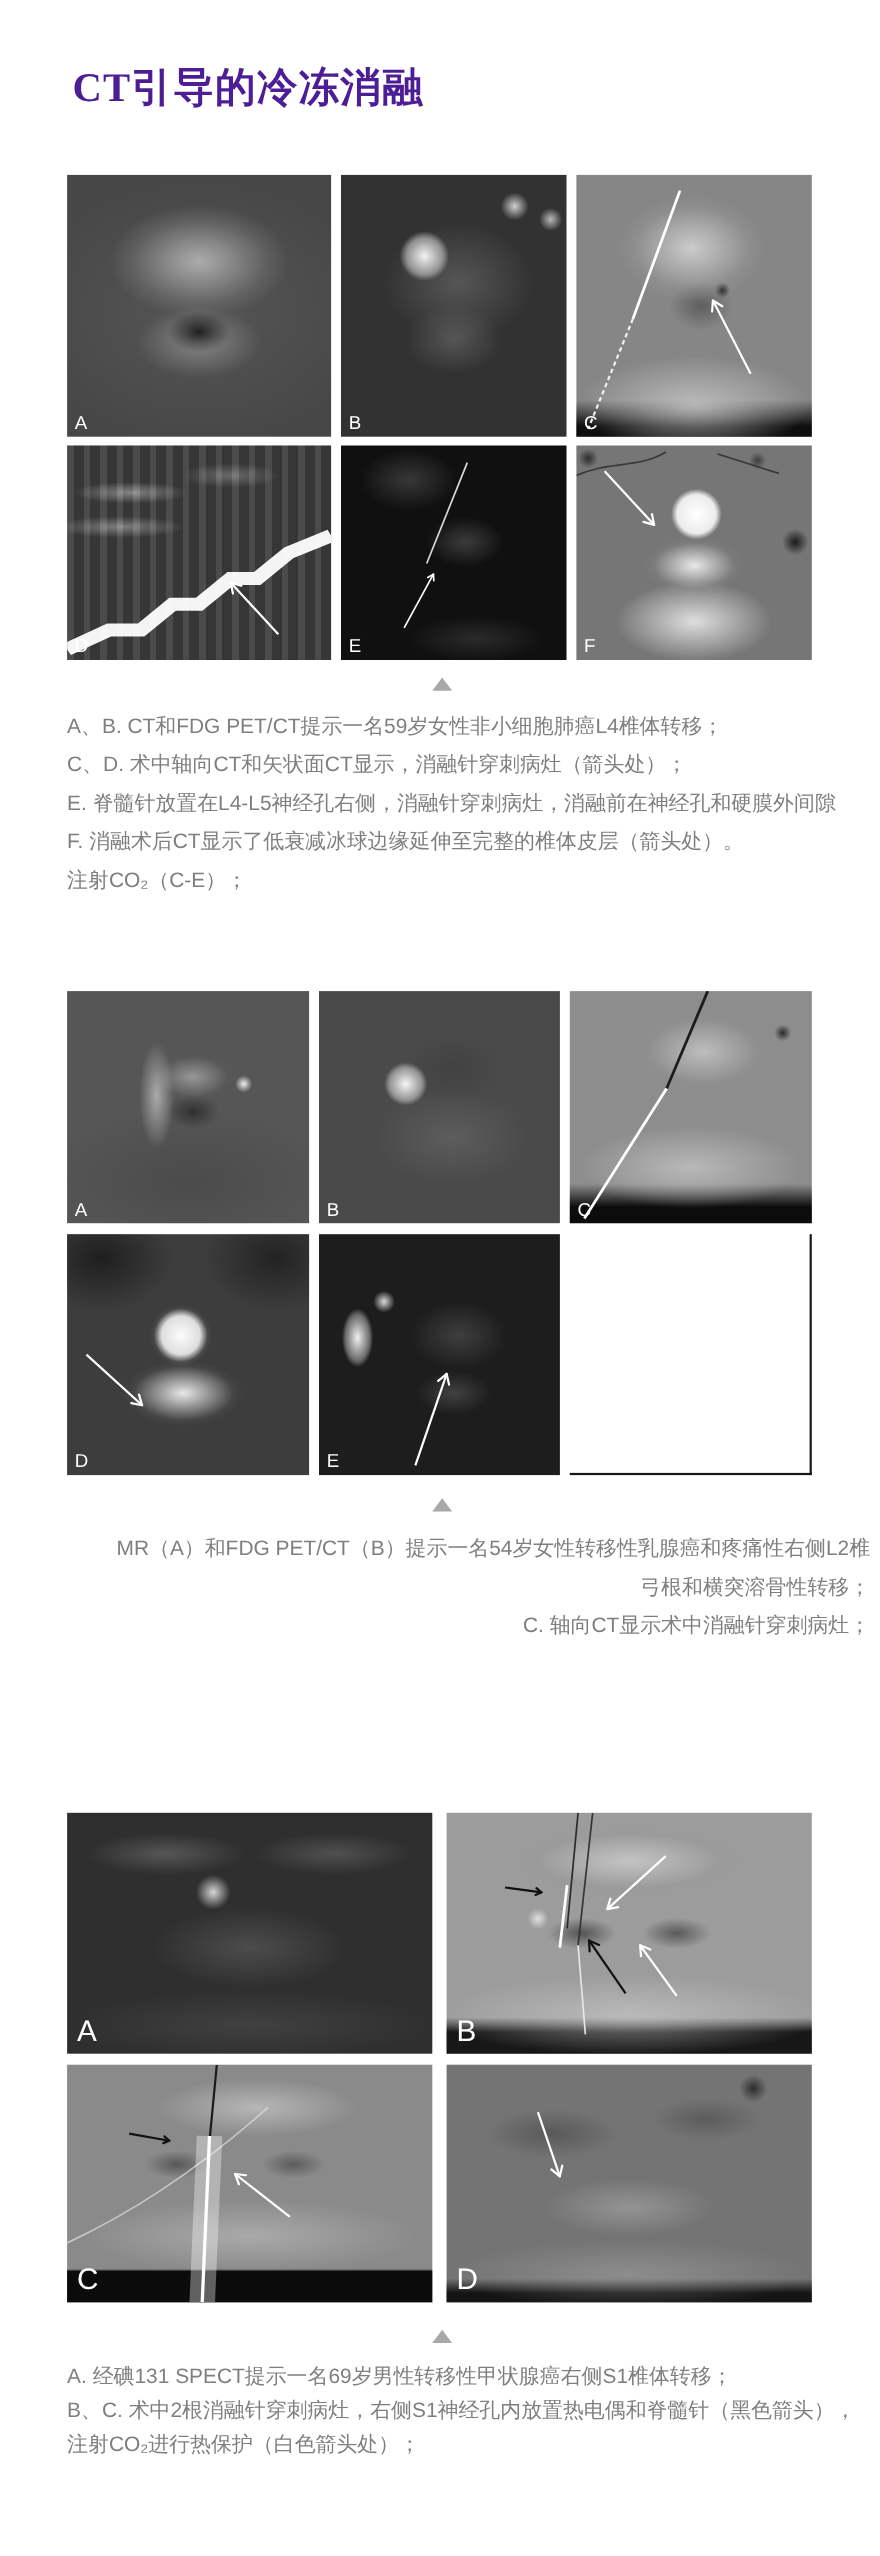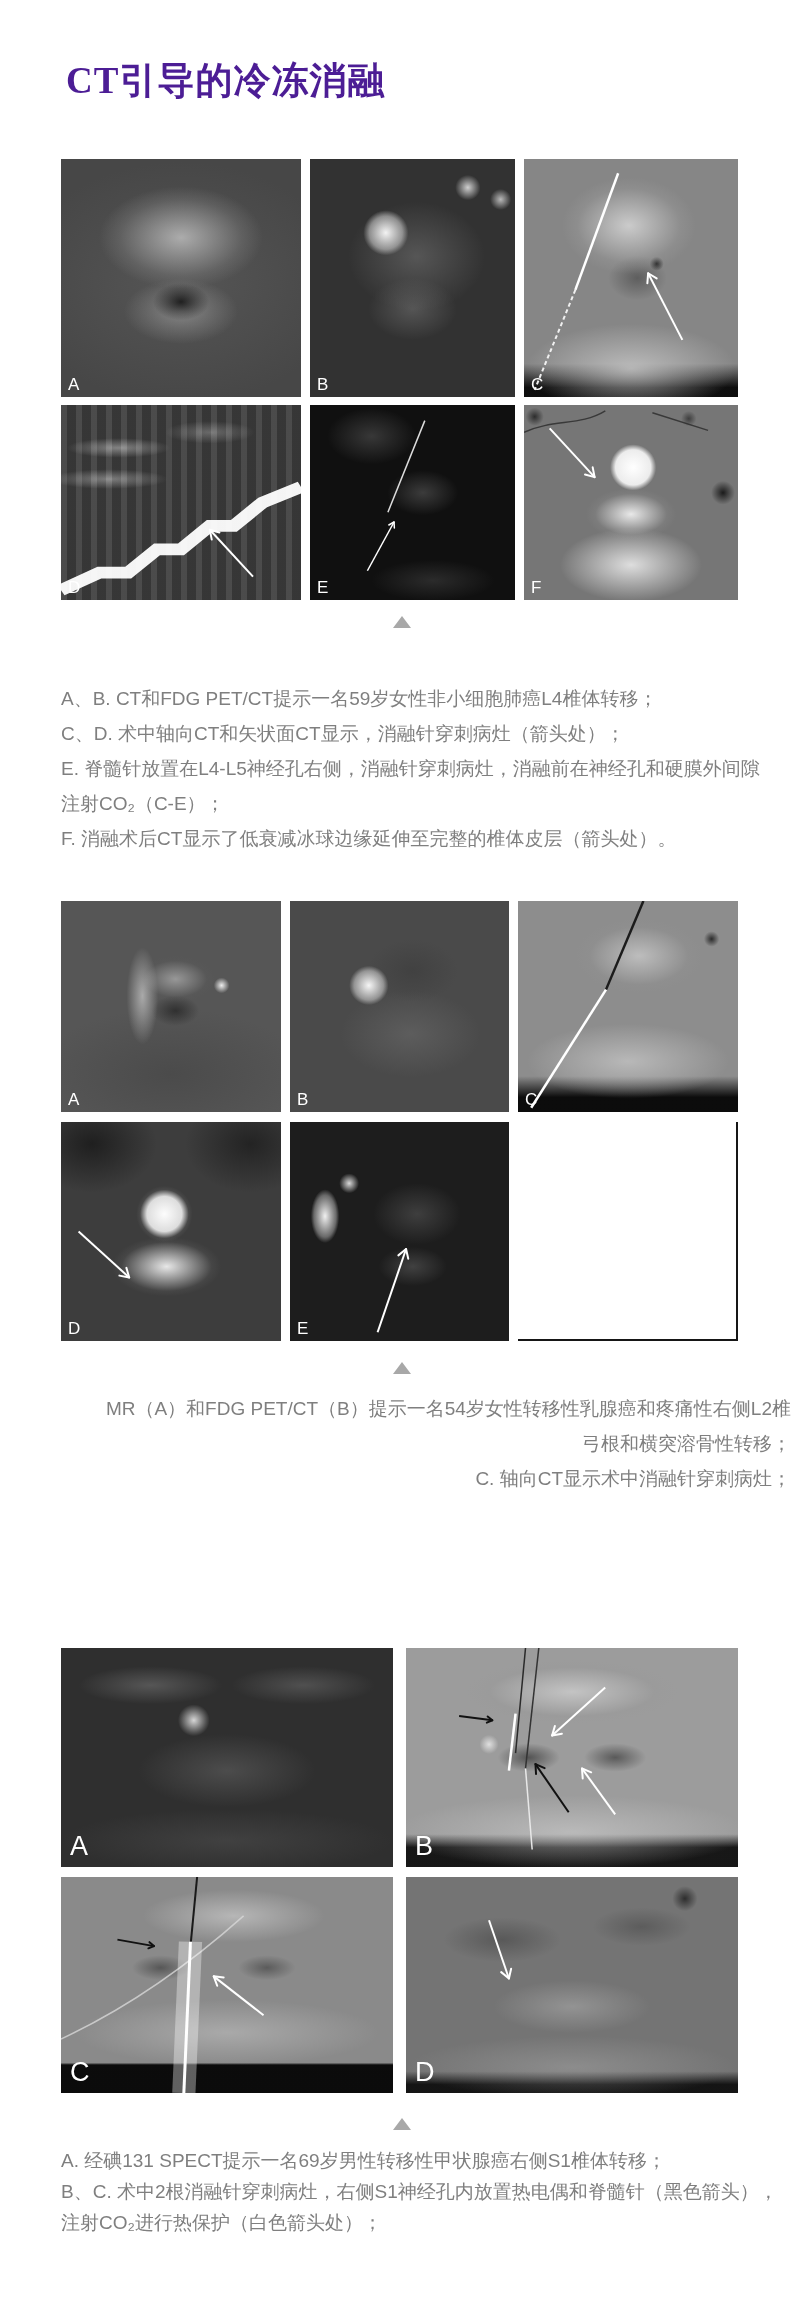--- a/index.html
+++ b/index.html
@@ -119,21 +119,21 @@
     border-left:9px solid transparent;border-right:9px solid transparent;
     border-bottom:12px solid #a8a8a8;
   }
   .tri-1{top:616px;left:393px;}
   .tri-2{top:1362px;left:393px;}
   .tri-3{top:2118px;left:393px;}
   
   .caption{left:61px;width:730px;color:#7f7f7f;font-size:19px;}
   .caption p{margin:0 0 13px 0;line-height:22px;white-space:nowrap;}
   .caption-3 p{margin-bottom:9px;}
-  .cap-1{top:688px;}
+  .cap-1{top:650px;}
   .cap-2{top:1398px;text-align:right;}
   .cap-3{top:2150px;}
 </style>
 </head>
 <body>
 
 <h1 class="abs page-title">CT引导的冷冻消融</h1>
 
 <div class="abs grid grid-1">
   <div class="panel p-g1a">
@@ -190,22 +190,22 @@
     <span class="plabel">F</span>
   </div>
 </div>
 
 <div class="abs tri tri-1"></div>
 
 <div class="abs caption cap-1">
   <p>A、B. CT和FDG PET/CT提示一名59岁女性非小细胞肺癌L4椎体转移；</p>
   <p>C、D. 术中轴向CT和矢状面CT显示，消融针穿刺病灶（箭头处）；</p>
   <p>E.  脊髓针放置在L4-L5神经孔右侧，消融针穿刺病灶，消融前在神经孔和硬膜外间隙</p>
+  <p>F. 消融术后CT显示了低衰减冰球边缘延伸至完整的椎体皮层（箭头处）。</p>
   <p>注射CO₂（C-E）；</p>
-  <p>F. 消融术后CT显示了低衰减冰球边缘延伸至完整的椎体皮层（箭头处）。</p>
 </div>
 
 <div class="abs grid grid-2">
   <div class="panel p-g2a">
     <span class="plabel">A</span>
   </div>
   <div class="panel p-g2b">
     <span class="plabel">B</span>
   </div>
   <div class="panel p-g2c">

